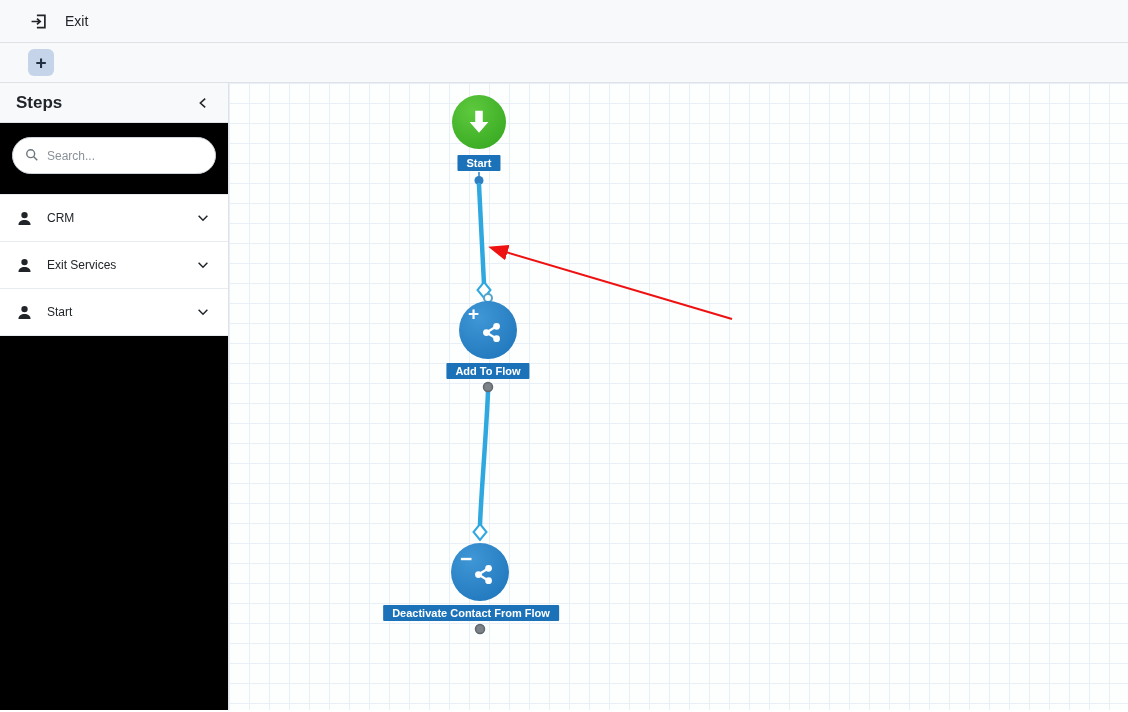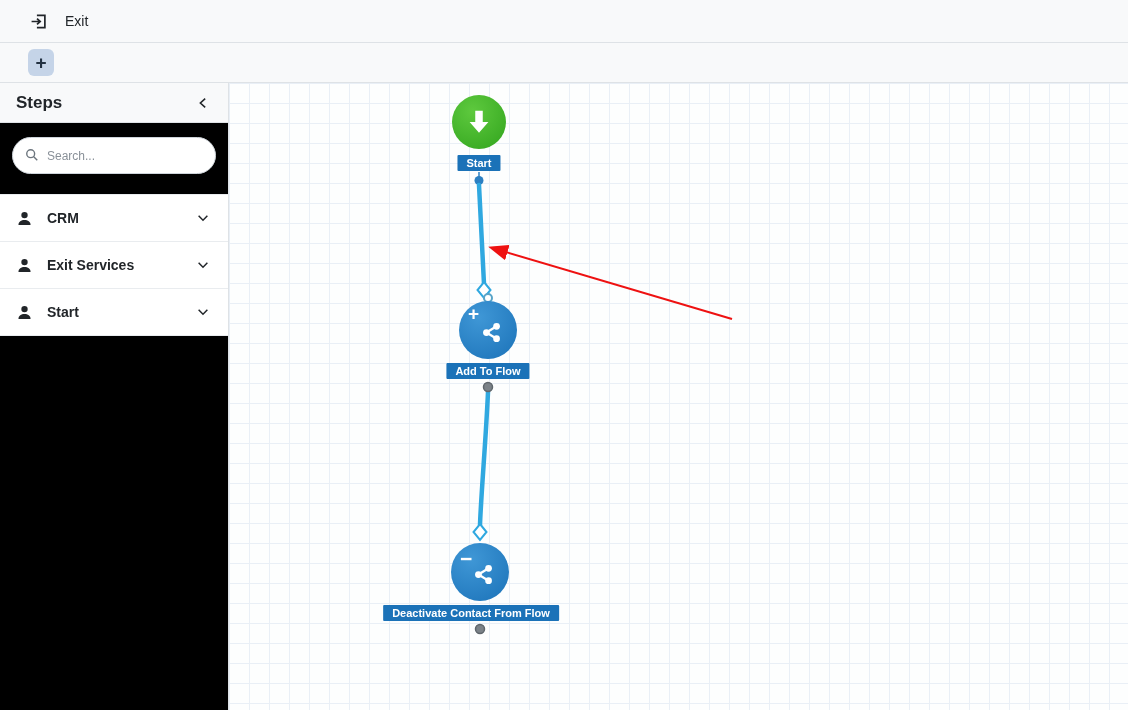--- a/index.html
+++ b/index.html
@@ -47,21 +47,21 @@
     width:100%; height:37px; border:1px solid #ced4da; border-radius:19px;
     padding:0 12px 0 34px; font-size:12px; font-family:inherit; color:#212529; outline:none;
   }
   .search-input::placeholder{color:#8a9199;}
   .search-icon{position:absolute; left:13px; top:11px;}
   .categories{margin-top:10px; border-top:1px solid #e9ecef;}
   .category{
     height:47px; border-bottom:1px solid #e9ecef; display:flex; align-items:center;
     padding:0 18px 0 16px; cursor:pointer; background:#fff;
   }
-  .category .cat-label{flex:1; margin-left:14px; font-size:14px; font-weight:bold; color:#212529;}
+  .category .cat-label{flex:1; margin-left:14px; font-size:12px; font-weight:normal; color:#212529;}
   
   .canvas{
     position:relative; flex:1; overflow:hidden; background-color:#fdfefe;
     background-image:
       linear-gradient(#e9eff6 1px, transparent 1px),
       linear-gradient(90deg,#e9eff6 1px, transparent 1px);
     background-size:20px 20px;
   }
   .edges{position:absolute; left:0; top:0; z-index:1;}
   .edge{stroke:var(--edge-blue); stroke-width:4.5; fill:none; stroke-linecap:round;}

